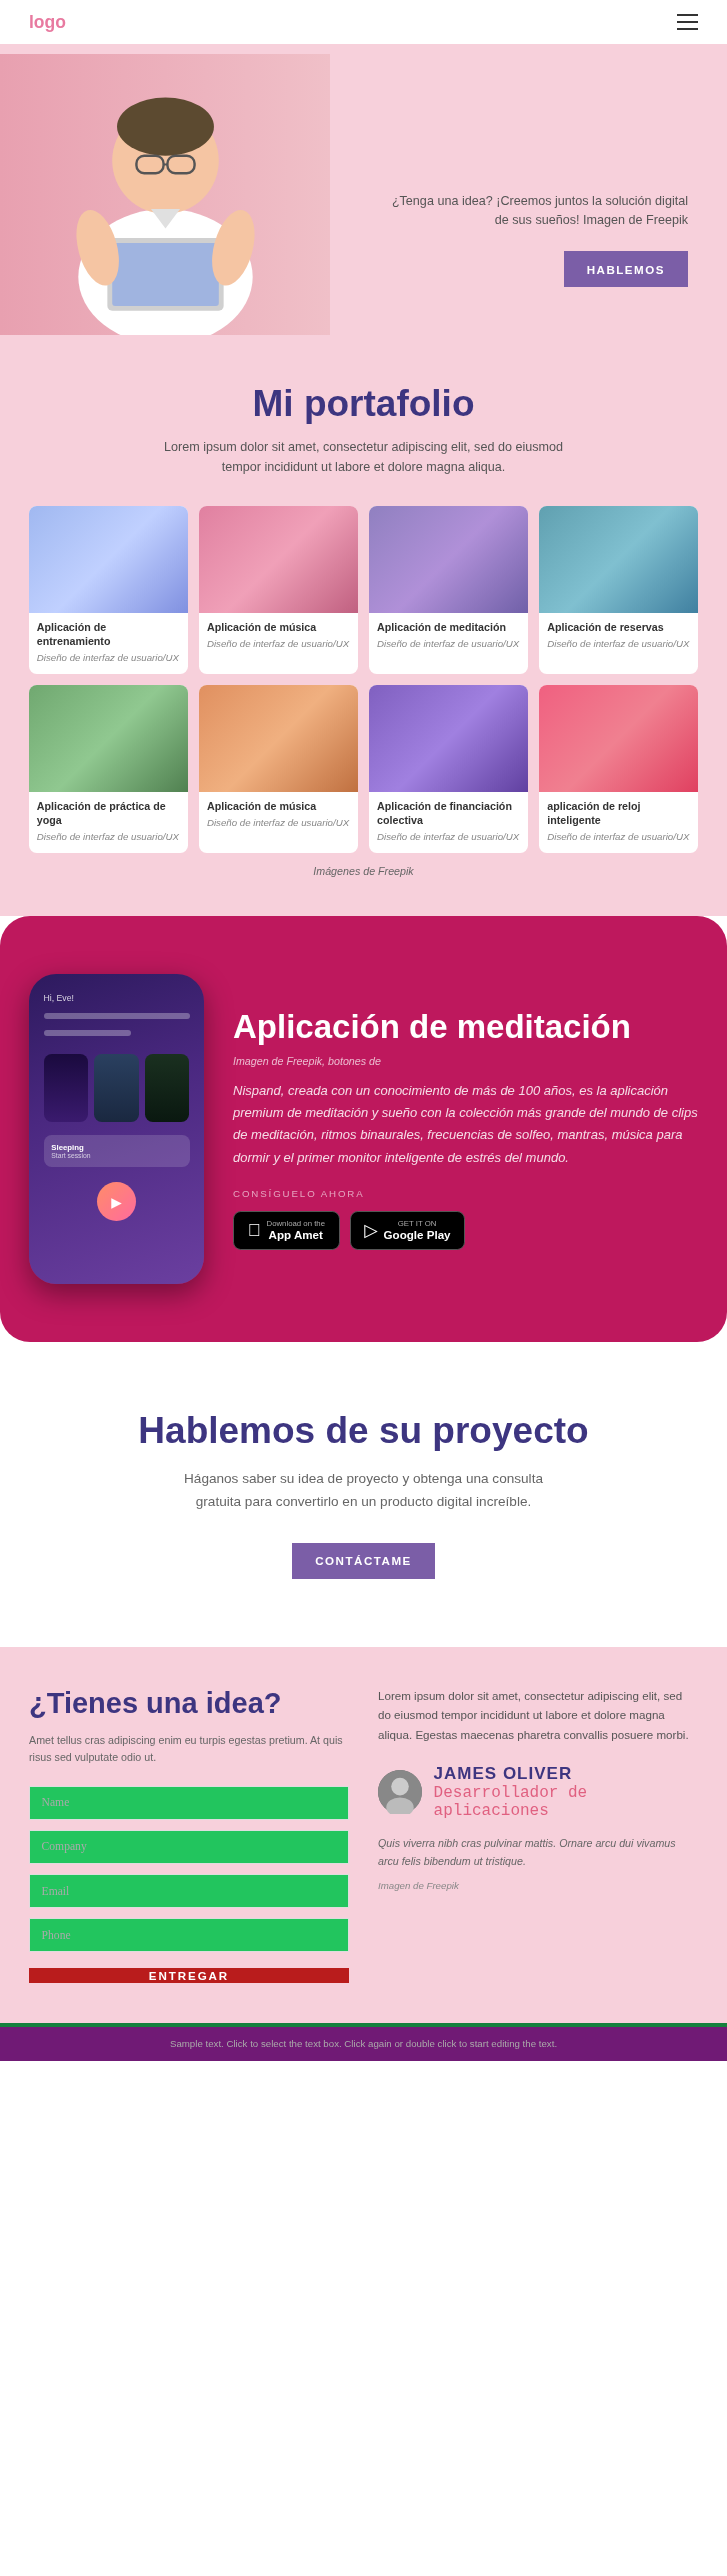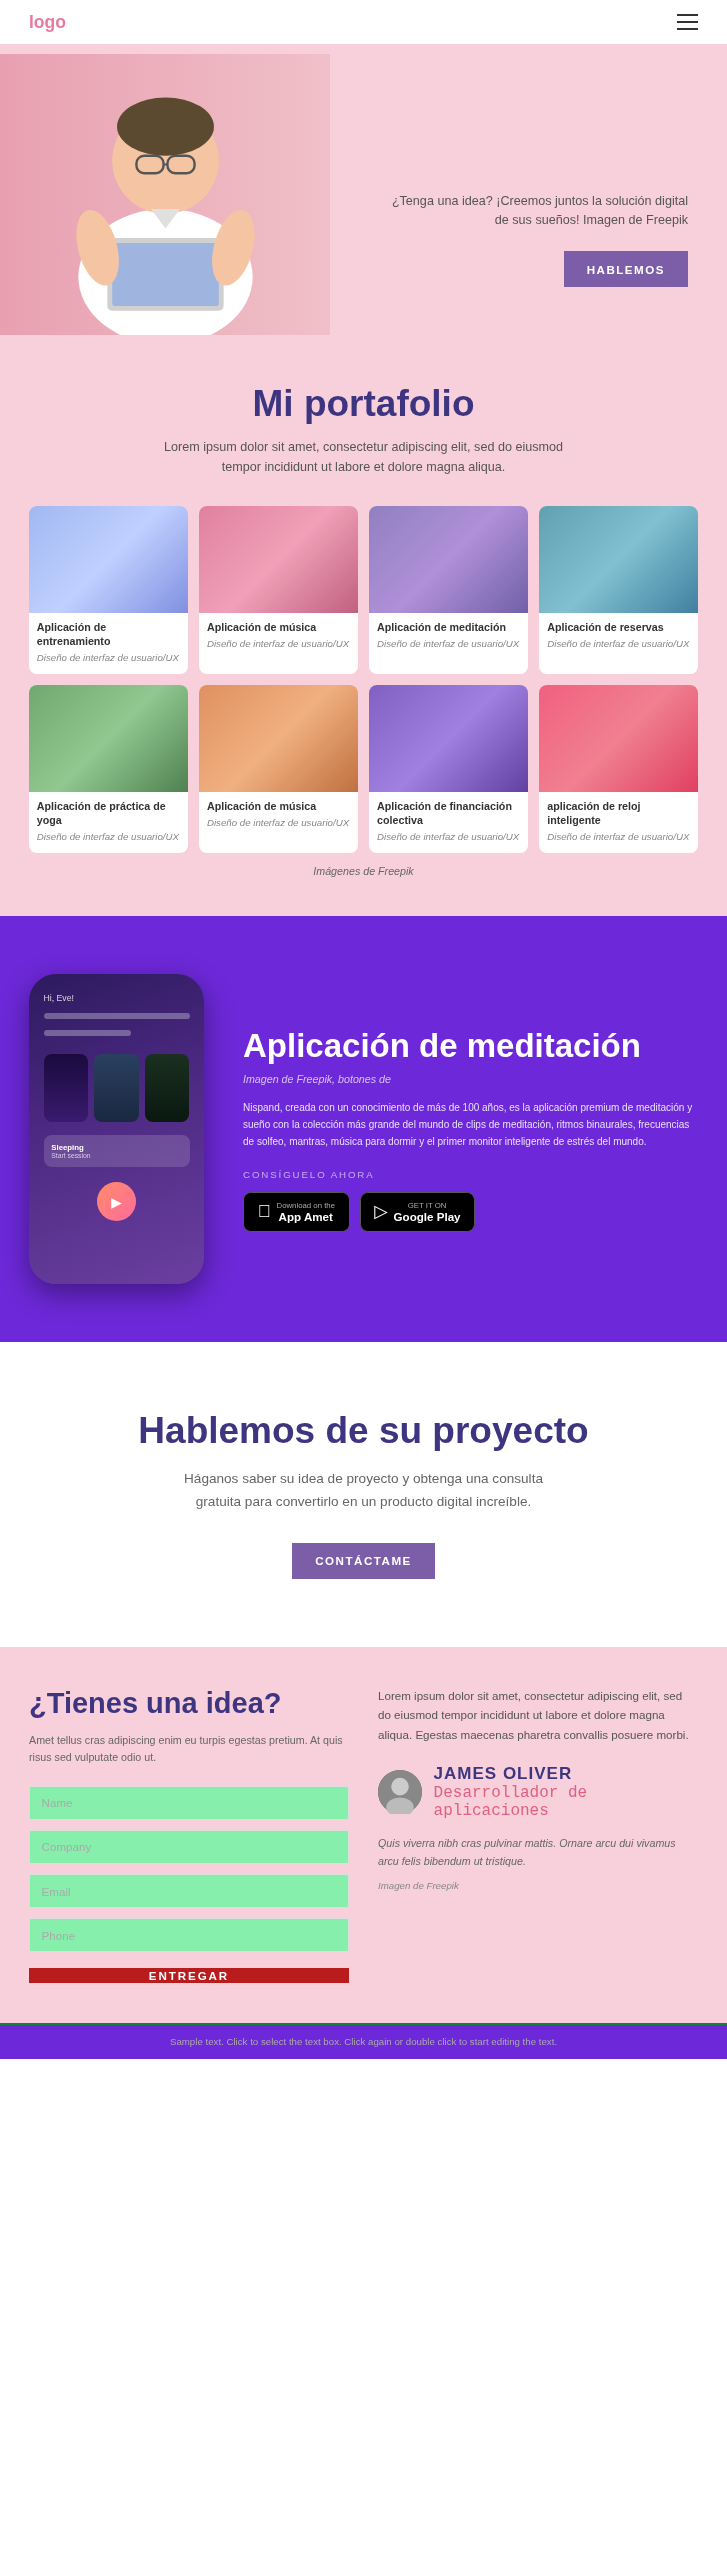--- a/index.html
+++ b/index.html
@@ -83,22 +83,22 @@
       font-size: 9.7px; color: #888; padding: 0 7.8px; font-style: italic;
       line-height: 1.4;
     }
     .portfolio-footer {
       text-align: center; font-size: 10.7px; color: #666; margin-top: 9.7px;
       font-style: italic;
     }
 
     
     .meditation-section {
-      background: #6d28d9; padding: 58px 29px;
-      display: flex; gap: 39px; align-items: center;
+      background: #be185d; padding: 58px 29px;
+      display: flex; gap: 29px; align-items: center; border-radius: 30px;
     }
     .phone-mockup {
       min-width: 175px; width: 175px; height: 310px;
       background: linear-gradient(160deg, #2d1a5e 0%, #4a2880 40%, #6b3fa0 100%);
       border-radius: 27px; position: relative; overflow: hidden;
       box-shadow: 0 9.7px 29px rgba(0,0,0,0.4);
       display: flex; flex-direction: column; padding: 19.4px 14.5px;
     }
     .phone-screen-content {
       display: flex; flex-direction: column; gap: 7.8px;
@@ -123,22 +123,23 @@
     .meditation-content { flex: 1; }
     .meditation-title {
       font-size: 33px; font-weight: 900; color: #fff; line-height: 1.2;
       margin-bottom: 7.8px;
     }
     .meditation-source {
       font-size: 10.7px; color: rgba(255,255,255,0.7); margin-bottom: 13.6px;
       font-style: italic;
     }
     .meditation-desc {
-      font-size: 10px; color: rgba(255,255,255,0.85); line-height: 1.7;
+      font-size: 13px; color: rgba(255,255,255,0.85); line-height: 1.7;
       margin-bottom: 19.4px;
+      font-style: italic;
     }
     .consigue-label {
       font-size: 9.7px; color: rgba(255,255,255,0.6); letter-spacing: 1.9px;
       text-transform: uppercase; margin-bottom: 11.6px;
     }
     .store-buttons { display: flex; gap: 9.7px; }
     .store-btn {
       background: #000; color: #fff; border: 1px solid #555;
       border-radius: 7.8px; padding: 7.8px 13.6px; cursor: pointer;
       display: flex; align-items: center; gap: 5.8px; min-width: 107px;
@@ -167,22 +168,22 @@
       display: grid; grid-template-columns: 1fr 1fr; gap: 29px;
     }
     .left-panel { }
     .left-title {
       font-size: 29px; font-weight: 900; color: #3d3580; margin-bottom: 11.6px;
       line-height: 1.2;
     }
     .left-desc { font-size: 10.7px; color: #666; line-height: 1.6; margin-bottom: 19.4px; }
     .form-group { margin-bottom: 9.7px; }
     .form-input {
-      width: 100%; padding: 9.7px 11.6px; border: 1px solid #ddd; background: #86efac;
-      font-size: 11.6px; color: #333; outline: none;
+      width: 100%; padding: 9.7px 11.6px; border: 1px solid #ddd; background: #22c55e;
+      font-size: 11.6px; color: #333; outline: none; font-family: Liberation Serif, serif;
     }
     .form-input::placeholder { color: #aaa; }
     .btn-submit {
       width: 100%; background: #b91c1c; color: #fff; border: none;
       padding: 1px; font-size: 11.6px; font-weight: bold; letter-spacing: 1.9px;
       text-transform: uppercase; cursor: pointer; margin-top: 5.8px;
     }
     .right-panel { }
     .right-text {
       font-size: 11.6px; color: #555; line-height: 1.7; margin-bottom: 19.4px;
@@ -203,22 +204,22 @@
     .author-role { font-size: 16px; color: #e06080; font-family: Liberation Mono, monospace; }
     .testimonial-quote {
       font-size: 10.7px; color: #666; line-height: 1.7; font-style: italic;
     }
     .image-credit {
       font-size: 9.7px; color: #888; margin-top: 9.7px; font-style: italic;
     }
 
     
     .footer {
-      background: #6d28d9; padding: 11.6px 29px; text-align: center;
-      font-size: 9.7px; color: #aaa; border-top: 2px solid #15803d;
+      background: #701a75; padding: 11.6px 29px; text-align: center;
+      font-size: 9.7px; color: #aaa; border-top: 4px solid #15803d;
     }
   </style>
 </head>
 <body>
 
 <header class="header">
   <span class="logo">logo</span>
   <div class="hamburger">
     <span></span>
     <span></span>

